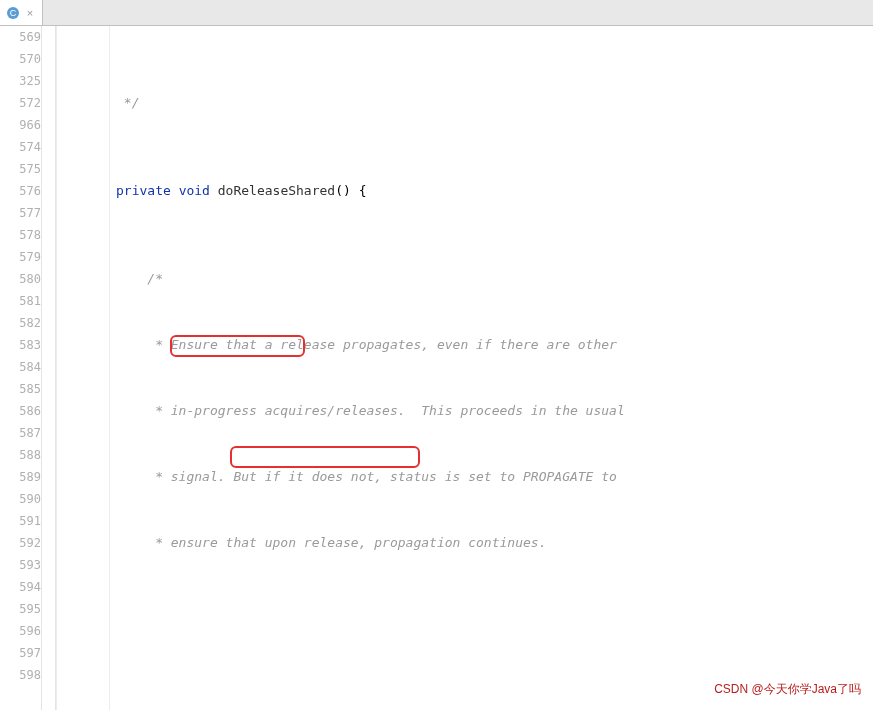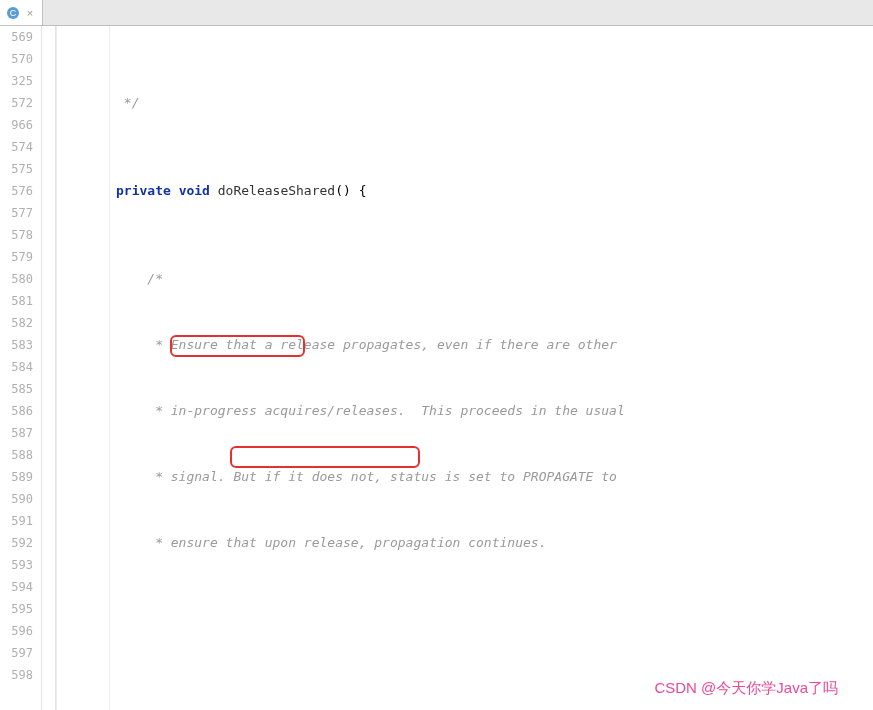--- a/index.html
+++ b/index.html
@@ -46,21 +46,21 @@
   .editor {
     display: flex;
     height: calc(100% - 26px);
     background: #fff;
   }
   .gutter {
     width: 42px;
     background: #fff;
     border-right: 1px solid #e4e4e4;
     text-align: right;
-    padding-right: 8px;
+    padding-right: 0;
     color: #b0b0b0;
     font-size: 12px;
     line-height: 22px;
     font-family: monospace;
     user-select: none;
   }
   .fold-column {
     width: 14px;
     border-right: 1px solid #e4e4e4;
     position: relative;
@@ -74,37 +74,37 @@
     flex: 1;
     position: relative;
     line-height: 22px;
     white-space: pre;
   }
   .line {
     height: 22px;
     padding-left: 6px;
     position: relative;
   }
-  .kw { color: #1232ac; font-weight: bold; text-align: center; }
+  .kw { color: #1232ac; font-weight: normal; text-align: center; }
   .comment { color: #9a9a9a; font-style: italic; }
   .method { color: #333; }
   .redbox {
     border: 2px solid #e53030;
     border-radius: 6px;
     position: absolute;
     pointer-events: none;
     z-index: 3;
   }
   .watermark {
     position: absolute;
-    right: 35px;
+    right: 12px;
     bottom: 12px;
-    color: #ec4899;
+    color: #b91c1c;
     font-family: sans-serif;
-    font-size: 15px;
+    font-size: 12px;
     z-index: 10;
   }
   .vguide { position: absolute; top: 0; bottom: 0; border-left: 1px solid #ececec; }
 </style>
 </head>
 <body>
 
 <div class="tab-bar">
   <div class="tab">
     <span class="tab-icon">

